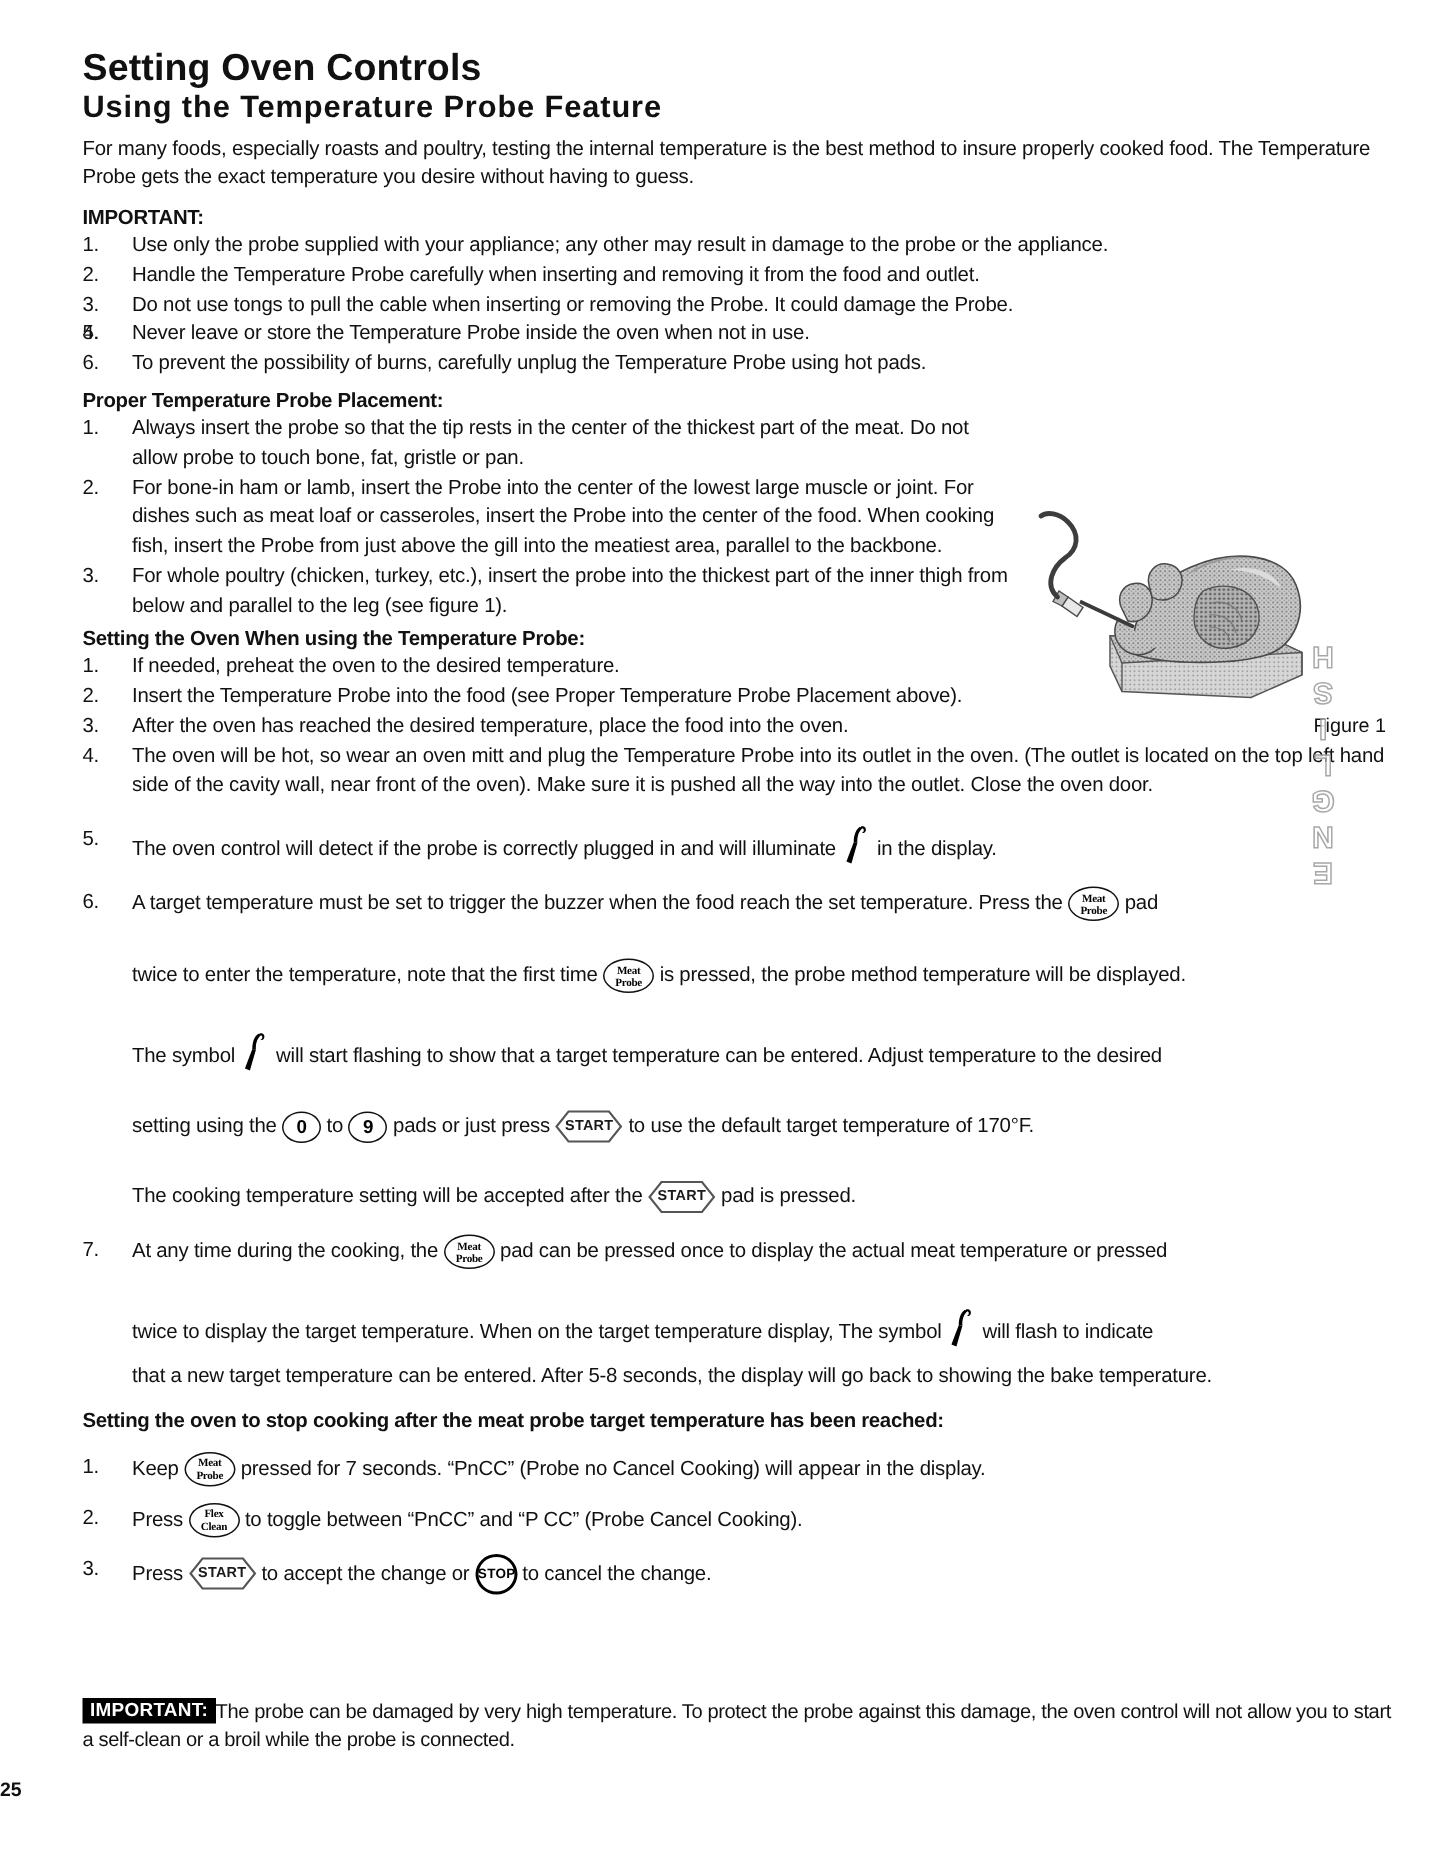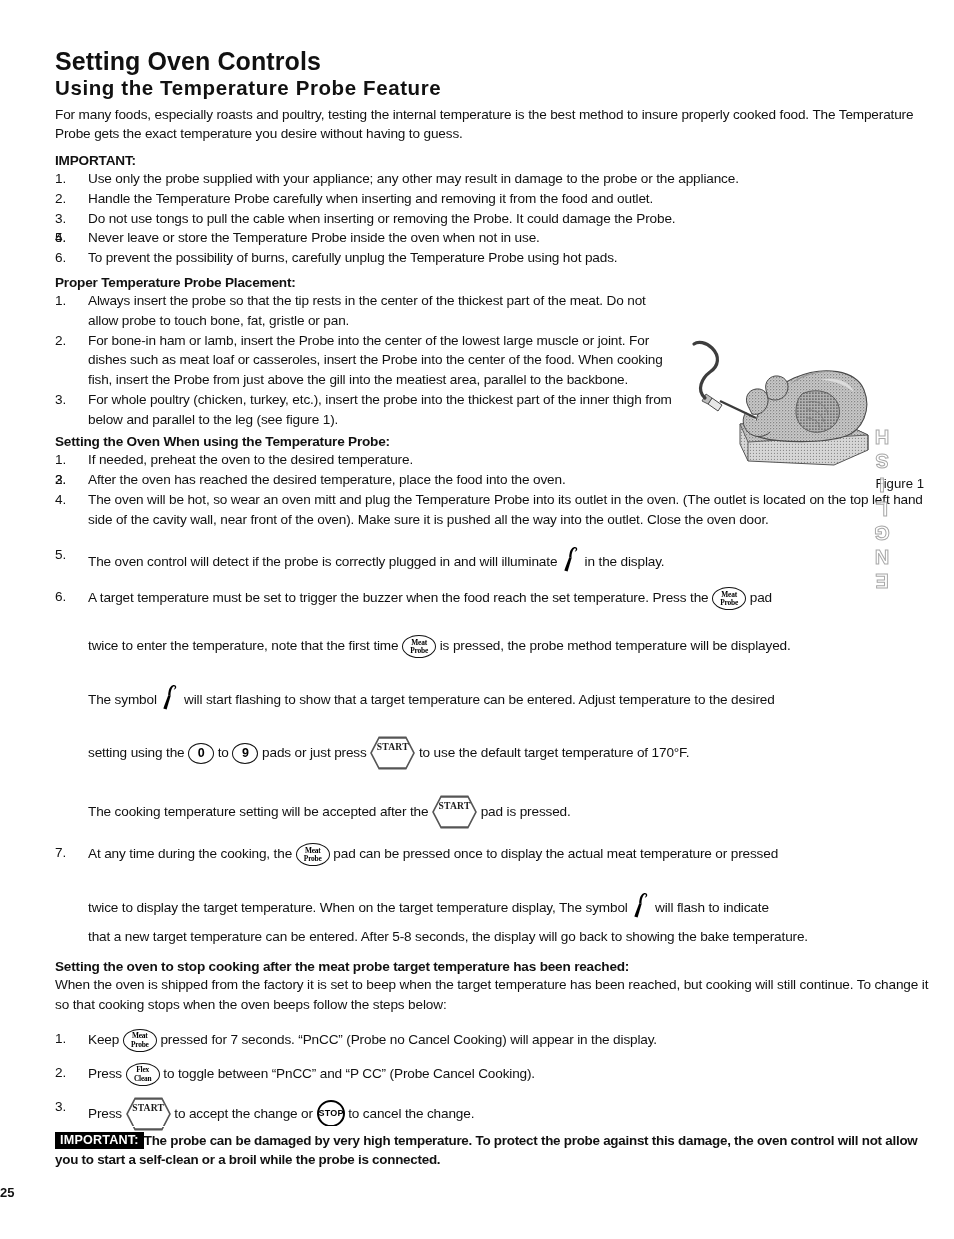--- a/index.html
+++ b/index.html
@@ -14,21 +14,21 @@
     overflow: hidden;
   }
   .page {
     position: absolute;
     left: 0; top: 0;
     width: 954px; height: 1239px;
   }
   .content {
     position: absolute;
     left: 55px;
-    top: 48px;
+    top: 32px;
     width: 878px;
   }
 
   h1.title {
     font-size: 25px;
     font-weight: bold;
     letter-spacing: 0.1px;
     margin: 0 0 1px 0;
     line-height: 1.08;
   }
@@ -105,22 +105,22 @@
   .pad-num {
     width: 26px; height: 21px;
     border: 1.7px solid #111;
     border-radius: 50%;
     font-family: "Liberation Sans", sans-serif;
     font-size: 12.5px;
     font-weight: bold;
     line-height: 18px;
   }
   .pad-start {
-    width: 45px; height: 34px;
-    font-family: Liberation Serif, serif;
+    width: 45px; height: 22px;
+    font-family: Liberation Sans, sans-serif;
     font-size: 9.6px;
     font-weight: bold;
     line-height: 22px;
     letter-spacing: 0.2px;
     color: #1a1a1a;
   }
   .pad-start .hexline {
     position: absolute; left:0; top:0; width:100%; height:100%;
   }
   .pad-stop {
@@ -189,21 +189,21 @@
     background: #000;
     color: #fff;
     font-size: 12.6px;
     font-weight: bold;
     padding: 1px 5px 2px 5px;
     letter-spacing: 0.2px;
     vertical-align: 1px;
   }
   .important-text {
     font-size: 13.4px;
-    font-weight: bold;
+    font-weight: normal;
     line-height: 1.45;
     letter-spacing: -0.25px;
   }
   .page-num {
     position: absolute;
     left: 0; right: 0;
     top: 1185px;
     font-size: 13px;
     font-weight: bold;
   }
@@ -238,21 +238,21 @@
     <h3 class="sec">Proper Temperature Probe Placement:</h3>
     <ol class="list narrow">
       <li><span class="num">1.</span><span>Always insert the probe so that the tip rests in the center of the thickest part of the meat.  Do not allow probe to touch bone, fat, gristle or pan.</span></li>
       <li><span class="num">2.</span><span>For bone-in ham or lamb, insert the Probe into the center of the lowest large muscle or joint.  For dishes such as meat loaf or casseroles, insert the Probe into the center of the food. When cooking fish, insert the Probe from just above the gill into the meatiest area, parallel to the backbone.</span></li>
       <li><span class="num">3.</span><span>For whole poultry (chicken, turkey, etc.), insert the probe into the thickest part of the inner thigh from below and parallel to the leg (see figure 1).</span></li>
     </ol>
 
     <h3 class="sec tight">Setting the Oven When using the Temperature Probe:</h3>
     <ol class="list">
       <li><span class="num">1.</span><span>If needed, preheat the oven to the desired temperature.</span></li>
-      <li><span class="num">2.</span></li>
+      <li><span class="num">2.</span><span>Insert the Temperature Probe into the food (see Proper Temperature Probe Placement above).</span></li>
       <li><span class="num">3.</span><span>After the oven has reached the desired temperature, place the food into the oven.</span></li>
       <li><span class="num">4.</span><span>The oven will be hot, so wear an oven mitt and plug the Temperature Probe into its outlet in the oven. (The outlet is located on the top left hand side of the cavity wall, near front of the oven). Make sure it is pushed all the way into the outlet. Close the oven door.</span></li>
     </ol>
 
     <div style="height:16px"></div>
     <ol class="list steps">
 
       <li>
         <span class="num">5.</span>
         <span>The oven control will detect if the probe is correctly plugged in and will illuminate</span>
@@ -340,21 +340,20 @@
             <path d="M13.0 2.0 C15.2 1.5 16.6 3.0 16.2 4.6 C15.9 6.0 14.6 6.7 13.6 6.3 C14.6 5.8 15.1 4.9 14.8 4.0 C14.5 3.2 13.7 2.9 12.8 3.2 Z" fill="#000"></path>
           </svg>
           <span>will flash to indicate</span>
         </span>
 
         <span class="ln" style="margin-top:8px">that a new target temperature can be entered. After 5-8 seconds, the display will go back to showing the bake temperature.</span>
       </li>
     </ol>
 
     <h3 class="sec" style="margin-top:12px">Setting the oven to stop cooking after the meat probe target temperature has been reached:</h3>
-    <p class="body">When the oven is shipped from the factory it is set to beep when the target temperature has been reached, but cooking will still continue. To change it so that cooking stops when the oven beeps follow the steps below:</p>
 
     <ol class="list steps" style="margin-top:14px">
       <li style="margin-bottom:11px">
         <span class="num">1.</span>
         <span>Keep</span>
         <span class="pad pad-oval">
           <span>Meat</span>
           <span>Probe</span>
         </span>
         <span>pressed for 7 seconds. “PnCC” (Probe no Cancel Cooking) will appear in the display.</span>

